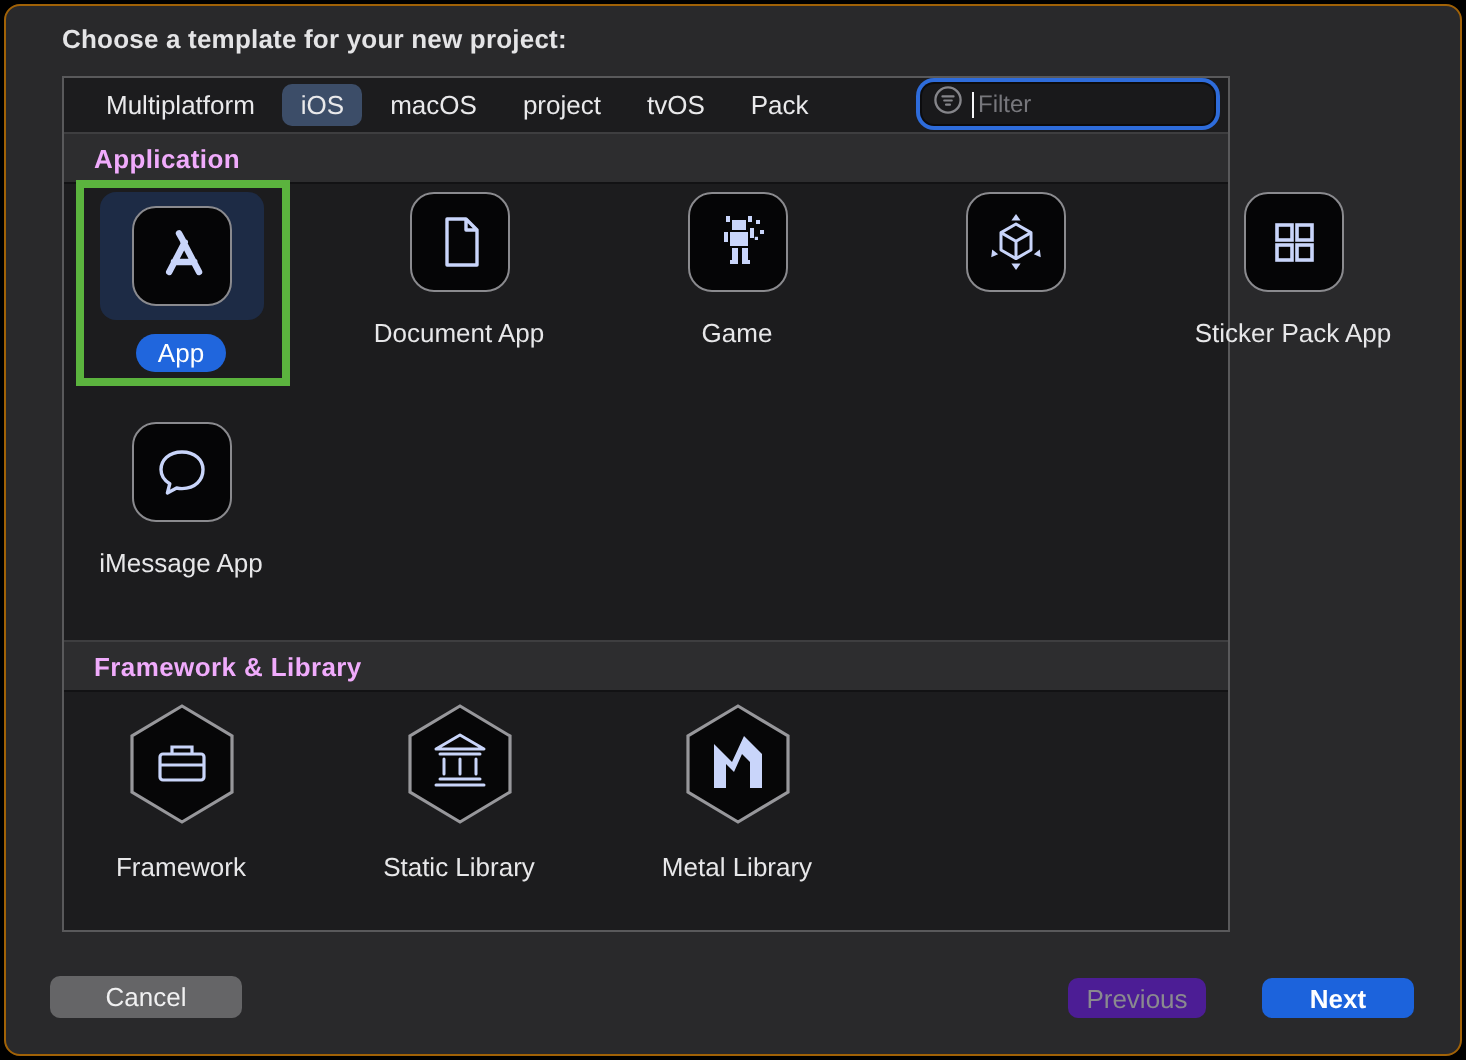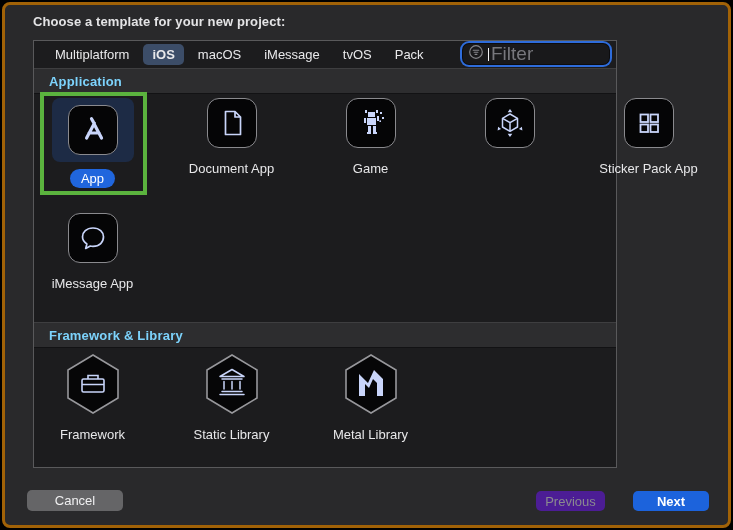--- a/index.html
+++ b/index.html
@@ -4,54 +4,54 @@
 <style>
   html,body{margin:0;padding:0;}
   body{
     width:733px;height:530px;position:relative;overflow:hidden;
     background:#000;
     font-family:"Liberation Sans", sans-serif;
     -webkit-font-smoothing:antialiased;
   }
   .window{
     position:absolute;inset:2px;background:#29292b;
-    border:3px solid #a16207;border-radius:8px;box-sizing:border-box;
+    border:1px solid #a16207;border-radius:8px;box-sizing:border-box;
   }
   .dlg-title{
     position:absolute;left:28px;top:9px;
     font-size:13px;font-weight:600;color:#e4e4e6;letter-spacing:.1px;
   }
   
   .panel{
     position:absolute;left:28px;top:35px;width:584px;height:428px;
     background:#1c1c1e;border:1px solid #59595b;box-sizing:border-box;
   }
   .tabbar{
     position:absolute;top:0;left:0;right:0;height:27px;
     display:flex;align-items:center;border-bottom:1px solid #101012;
   }
   .tab{
     font-size:13px;color:#e9e9eb;padding:3px 9px;margin-left:5px;
     border-radius:5px;white-space:nowrap;cursor:default;
   }
   .tab:first-child{margin-left:12px;}
-  .tab.selected{background:#3c4d68;font-weight:700;text-align:center;}
+  .tab.selected{background:#3c4d68;font-weight:400;text-align:center;}
   .filter-field{
     position:absolute;right:7px;top:3px;width:146px;height:20px;
     background:#19191b;border-radius:6px;box-sizing:border-box;
     box-shadow:0 0 0 1px #0c0c0e, 0 0 0 3px #2e6cdb;
     display:flex;align-items:center;padding:0 4px;
   }
   .filter-caret{width:1px;height:13px;background:#f5f5f7;margin:0 2px 0 3px;}
-  .filter-ph{font-size:19px;color:#77777c;}
+  .filter-ph{font-size:12px;color:#77777c;}
   .sec-header{
     position:absolute;left:0;right:0;height:26px;background:#2d2d2f;
     border-top:1px solid #3e3e40;border-bottom:1px solid #121214;
     display:flex;align-items:center;padding-left:15px;box-sizing:border-box;
-    font-size:13px;font-weight:700;color:#7dd3fc;letter-spacing:.2px;
+    font-size:13px;font-weight:700;color:#f0abfc;letter-spacing:.2px;
   }
   .hdr-app{top:27px;}
   .hdr-fw{top:281px;}
   .grid-row{position:absolute;left:-11px;display:flex;}
   .row-app1{top:57px;}
   .row-app2{top:172px;}
   .row-fw{top:312px;}
   .cell{width:139px;display:flex;flex-direction:column;align-items:center;}
   .tile{
     width:50px;height:50px;background:#050506;
@@ -90,21 +90,21 @@
 <div class="window">
 
   <div class="dlg-title">Choose a template for your new project:</div>
 
   <div class="panel">
 
     <div class="tabbar">
       <span class="tab">Multiplatform</span>
       <span class="tab selected">iOS</span>
       <span class="tab">macOS</span>
-      <span class="tab">iMessage</span>
+      <span class="tab">project</span>
       <span class="tab">tvOS</span>
       <span class="tab">Pack</span>
 
       <div class="filter-field">
         <span>
           <svg width="18" height="18" viewBox="0 0 20 20" fill="none">
             <circle cx="10" cy="10" r="7" stroke="#85858a" stroke-width="1.3"></circle>
             <path d="M6.9 8 H13.1 M7.9 10.3 H12.1 M8.9 12.6 H11.1" stroke="#85858a" stroke-width="1.2" stroke-linecap="round"></path>
           </svg>
         </span>

